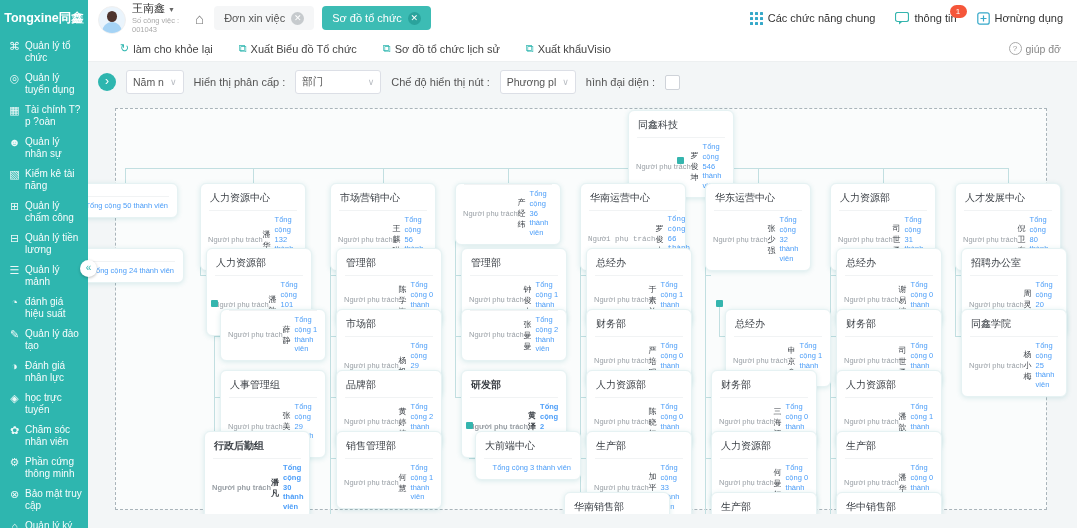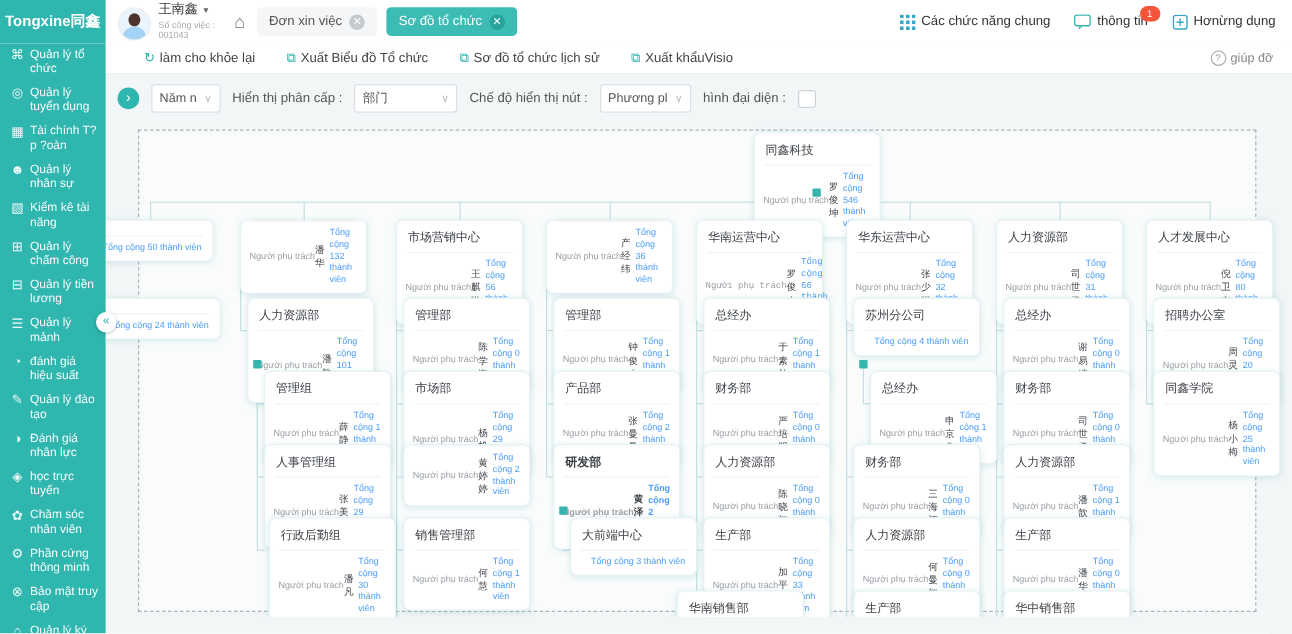--- a/index.html
+++ b/index.html
@@ -273,20 +273,21 @@
         </div>
         <div class="node" style="left: -10px; top: 146px;">
           <div class="ntitle"></div>
           <div class="ndiv"></div>
           <div class="nfoot only">
             <div class="ntotal">Tổng cộng 24 thành viên</div>
           </div>
         </div>
         <div class="oline" style="left: 165px; top: 66px; width: 1px; height: 15px;"></div>
         <div class="node" style="left: 112px; top: 81px;">
+          <div class="ntitle">人力资源中心</div>
           <div class="ndiv"></div>
           <div class="nfoot">
             <div class="nleader">
               <span class="lab">Người phụ trách</span>
               <span class="nm">潘华</span>
             </div>
             <div class="ntotal">Tổng cộng 132 thành viên</div>
           </div>
         </div>
         <div class="oline" style="left: 112px; top: 136px; width: 1px; height: 37px;"></div>
@@ -297,42 +298,41 @@
           <div class="nfoot">
             <div class="nleader">
               <span class="lab">Người phụ trách</span>
               <span class="nm">潘歆</span>
             </div>
             <div class="ntotal">Tổng cộng 101 thành viên</div>
           </div>
         </div>
         <div class="sq" style="left: 123px; top: 198px;"></div>
         <div class="node" style="left: 132px; top: 207px;">
-          <div class="ntitle">管理组</div>
           <div class="ndiv"></div>
           <div class="nfoot">
             <div class="nleader">
               <span class="lab">Người phụ trách</span>
               <span class="nm">薛静</span>
             </div>
             <div class="ntotal">Tổng cộng 1 thành viên</div>
           </div>
         </div>
         <div class="node" style="left: 132px; top: 268px;">
           <div class="ntitle">人事管理组</div>
           <div class="ndiv"></div>
           <div class="nfoot">
             <div class="nleader">
               <span class="lab">Người phụ trách</span>
               <span class="nm">张美丽</span>
             </div>
             <div class="ntotal">Tổng cộng 29 thành viên</div>
           </div>
         </div>
-        <div class="node" style="left: 136px; top: 329px;">
+        <div class="node" style="left: 116px; top: 329px; font-weight: bold;">
           <div class="ntitle">行政后勤组</div>
           <div class="ndiv"></div>
           <div class="nfoot">
             <div class="nleader">
               <span class="lab">Người phụ trách</span>
               <span class="nm">潘凡</span>
             </div>
             <div class="ntotal">Tổng cộng 30 thành viên</div>
           </div>
         </div>
@@ -375,20 +375,21 @@
           <div class="ndiv"></div>
           <div class="nfoot">
             <div class="nleader">
               <span class="lab">Người phụ trách</span>
               <span class="nm">杨帆</span>
             </div>
             <div class="ntotal">Tổng cộng 29 thành viên</div>
           </div>
         </div>
         <div class="node" style="left: 248px; top: 268px;">
+          <div class="ntitle">品牌部</div>
           <div class="ndiv"></div>
           <div class="nfoot">
             <div class="nleader">
               <span class="lab">Người phụ trách</span>
               <span class="nm">黄婷婷</span>
             </div>
             <div class="ntotal">Tổng cộng 2 thành viên</div>
           </div>
         </div>
         <div class="node" style="left: 248px; top: 329px;">
@@ -422,21 +423,20 @@
           <div class="ndiv"></div>
           <div class="nfoot">
             <div class="nleader">
               <span class="lab">Người phụ trách</span>
               <span class="nm">钟俊杰</span>
             </div>
             <div class="ntotal">Tổng cộng 1 thành viên</div>
           </div>
         </div>
         <div class="node" style="left: 373px; top: 207px;">
-          <div class="ntitle">产品部</div>
           <div class="ndiv"></div>
           <div class="nfoot">
             <div class="nleader">
               <span class="lab">Người phụ trách</span>
               <span class="nm">张曼曼</span>
             </div>
             <div class="ntotal">Tổng cộng 2 thành viên</div>
           </div>
         </div>
         <div class="node" style="left: 373px; top: 268px; font-weight: bold;">
@@ -533,27 +533,20 @@
               <span class="lab">Người phụ trách</span>
               <span class="nm">张少强</span>
             </div>
             <div class="ntotal">Tổng cộng 32 thành viên</div>
           </div>
         </div>
         <div class="oline" style="left: 617px; top: 136px; width: 1px; height: 281px;"></div>
         <div class="oline" style="left: 617px; top: 173px; width: 6px; height: 1px;"></div>
         <div class="oline" style="left: 617px; top: 295px; width: 6px; height: 1px;"></div>
         <div class="oline" style="left: 617px; top: 356px; width: 6px; height: 1px;"></div>
-        <div class="node" style="left: 623px; top: 146px;">
-          <div class="ntitle">苏州分公司</div>
-          <div class="ndiv"></div>
-          <div class="nfoot only">
-            <div class="ntotal">Tổng cộng 4 thành viên</div>
-          </div>
-        </div>
         <div class="sq" style="left: 628px; top: 198px;"></div>
         <div class="node" style="left: 637px; top: 207px;">
           <div class="ntitle">总经办</div>
           <div class="ndiv"></div>
           <div class="nfoot">
             <div class="nleader">
               <span class="lab">Người phụ trách</span>
               <span class="nm">申京鑫</span>
             </div>
             <div class="ntotal">Tổng cộng 1 thành viên</div>

